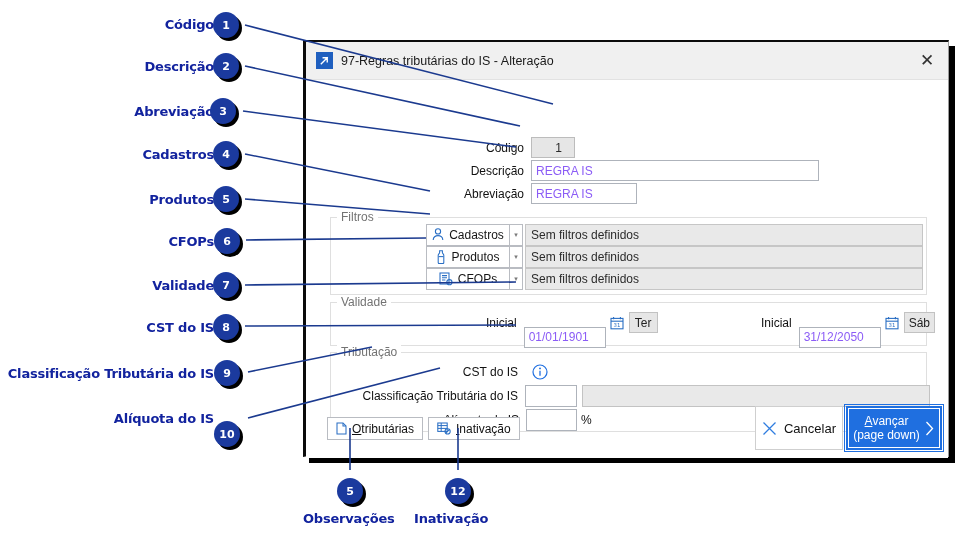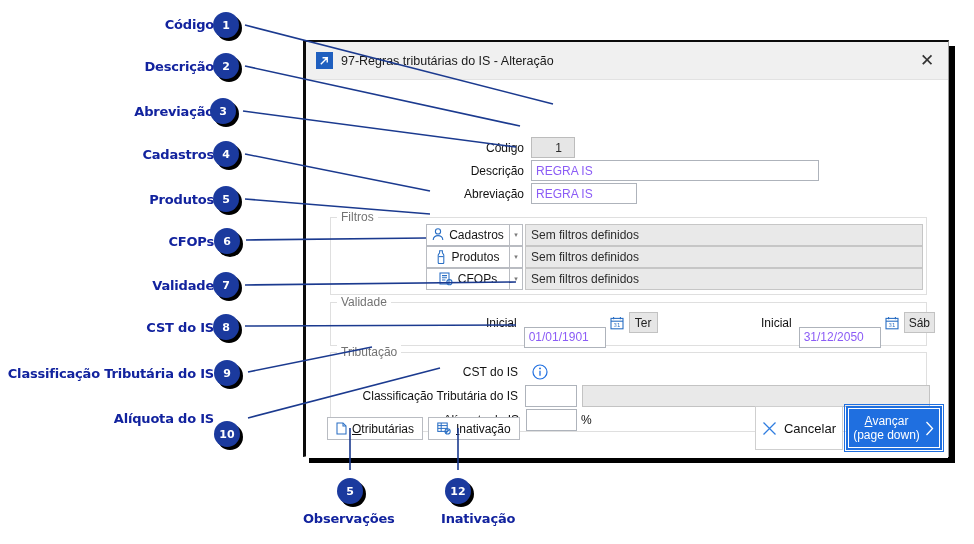--- a/index.html
+++ b/index.html
@@ -348,21 +348,21 @@
   <div class="annot-label right" style="right:760px; top:366px;">Classificação Tributária do IS</div>
   <div class="badge" style="left:214px; top:360px;">9</div>
 
   <div class="annot-label right" style="right:760px; top:411px;">Alíquota do IS</div>
   <div class="badge" style="left:214px; top:421px;">10</div>
 
   <div class="badge" style="left:337px; top:478px;">5</div>
   <div class="annot-label" style="left:303px; top:511px;">Observações</div>
 
   <div class="badge" style="left:445px; top:478px;">12</div>
-  <div class="annot-label" style="left:441px; top:511px;">Inativação</div>
+  <div class="annot-label" style="left:414px; top:511px;">Inativação</div>
 </div>
 
 <div id="dialog">
 
   <div id="titlebar">
     <span class="title-icon">
       <svg class="svgi" width="11" height="11" viewBox="0 0 12 12">
         <path d="M2.5 9.5 L9 3 M9 3 H4.6 M9 3 V7.4" stroke="#ffffff" stroke-width="1.5" fill="none" stroke-linecap="square"></path>
       </svg>
     </span>

